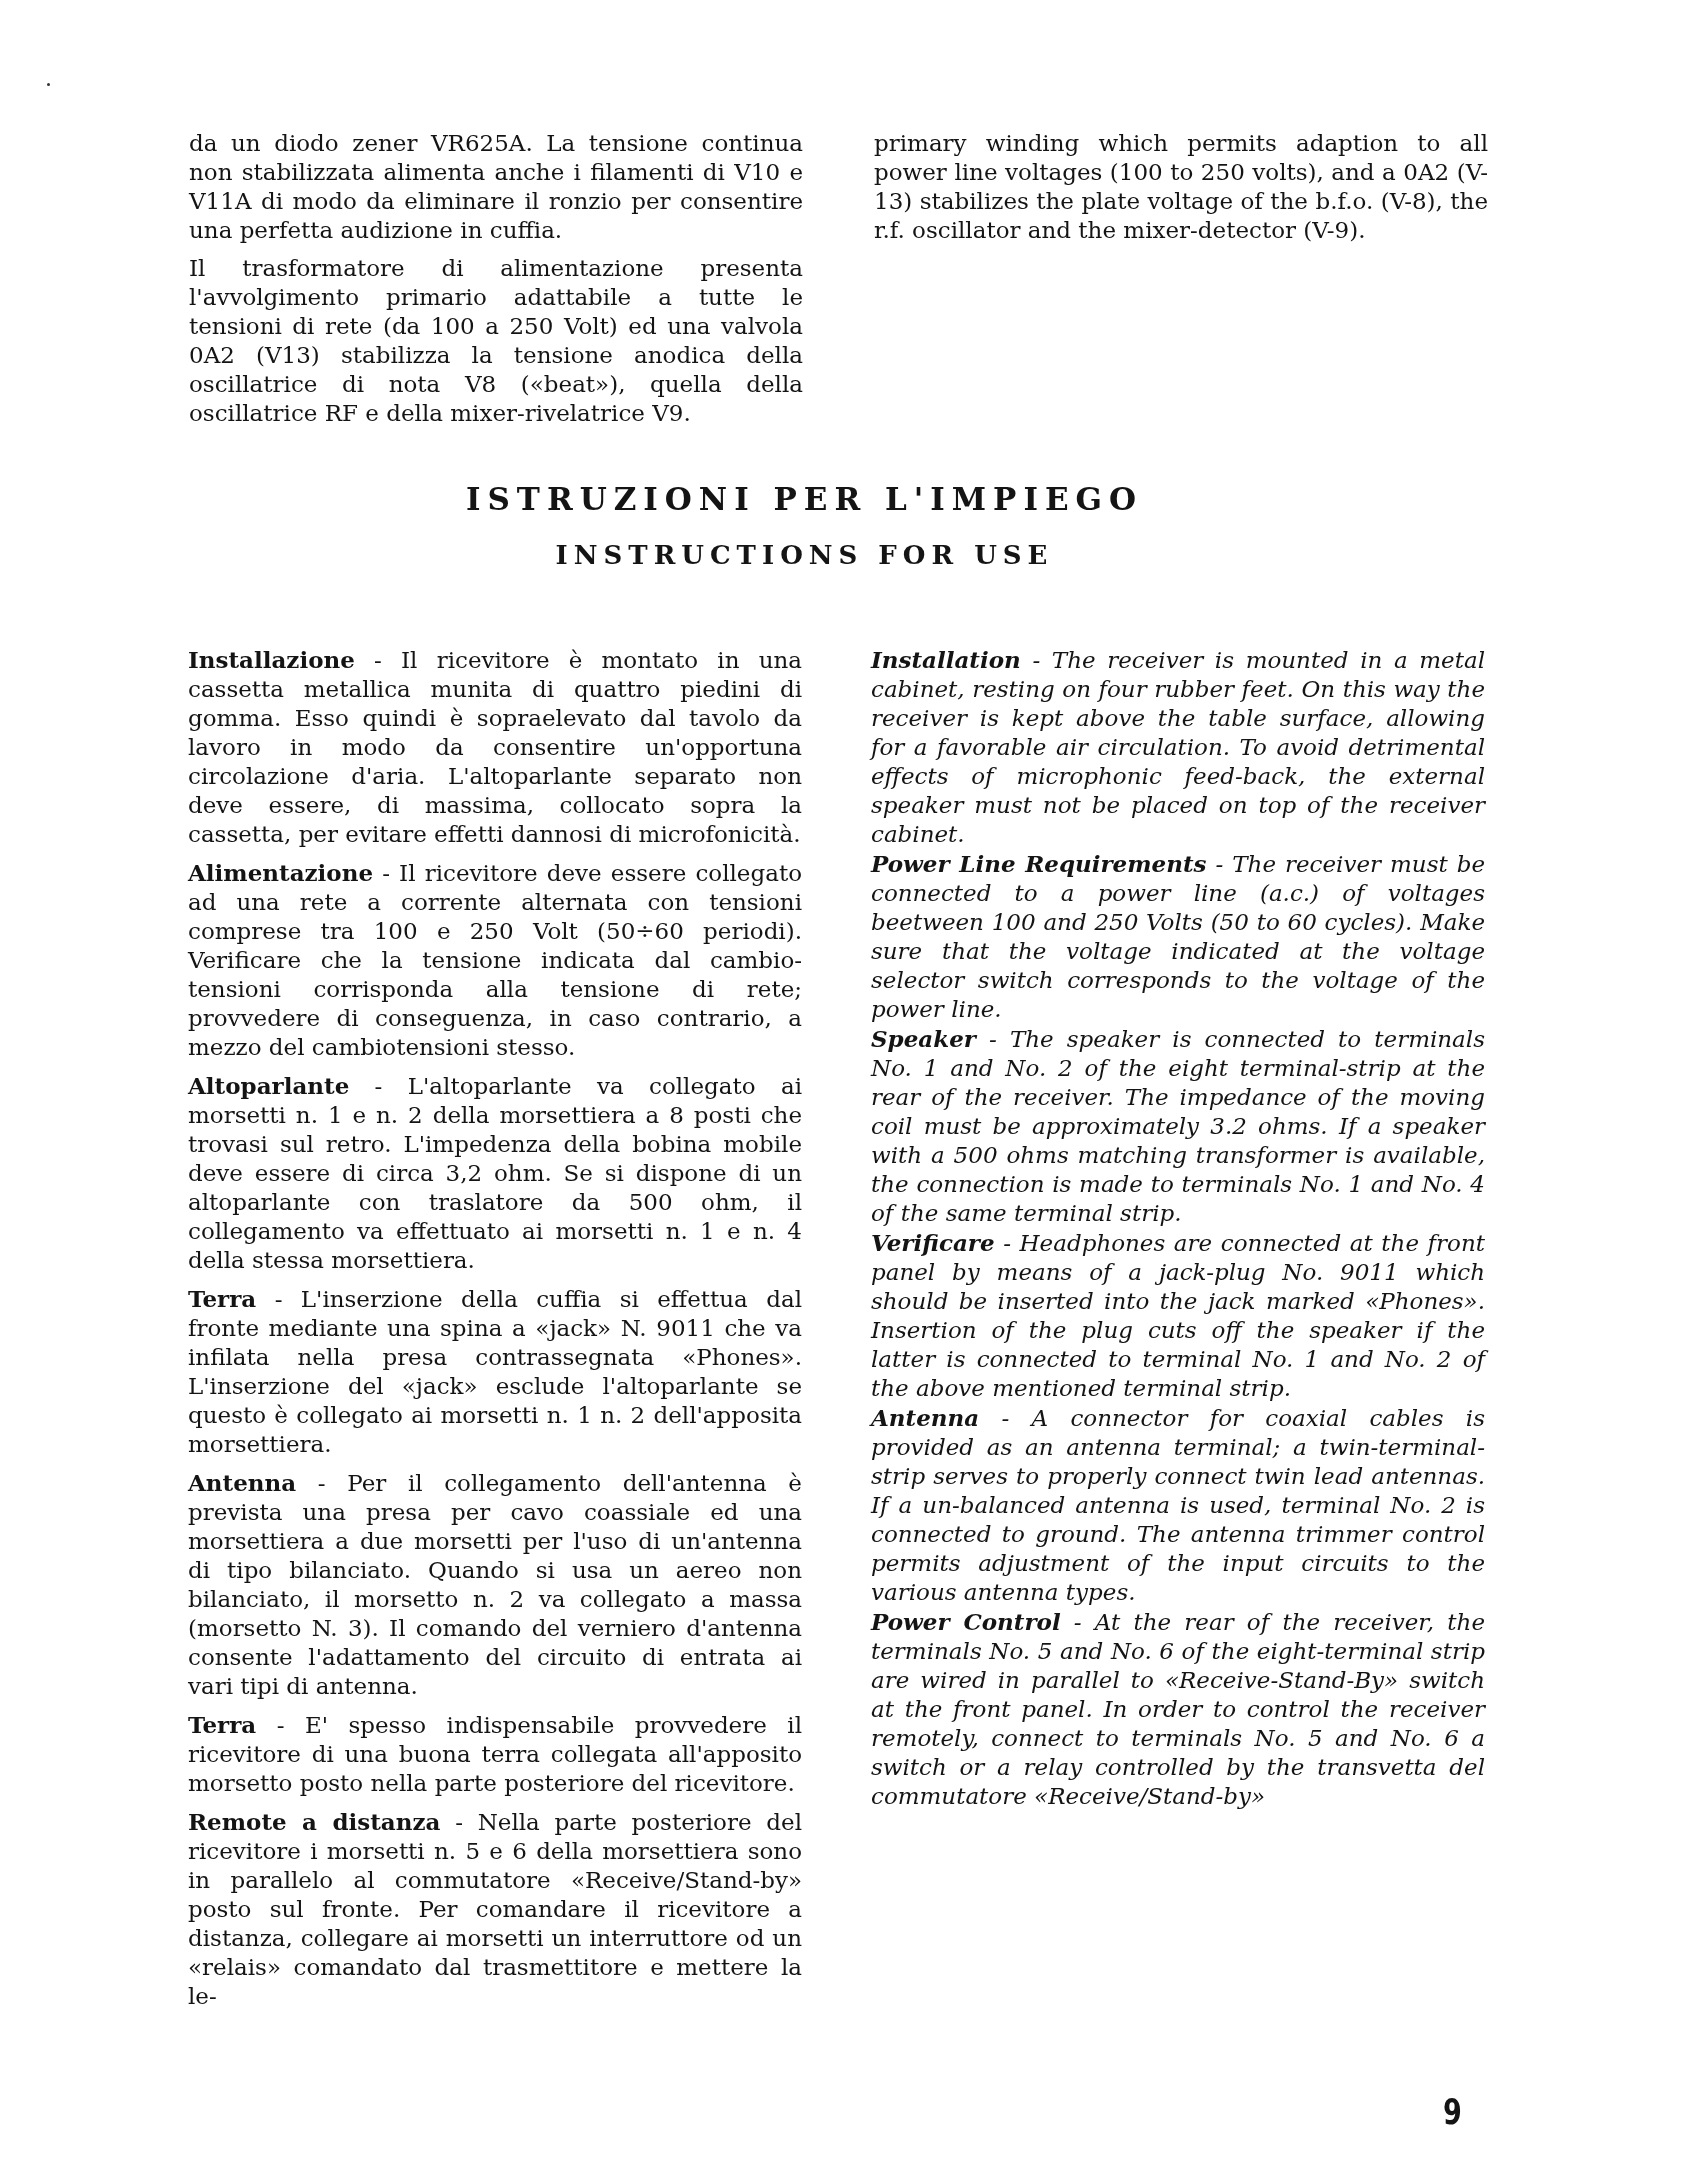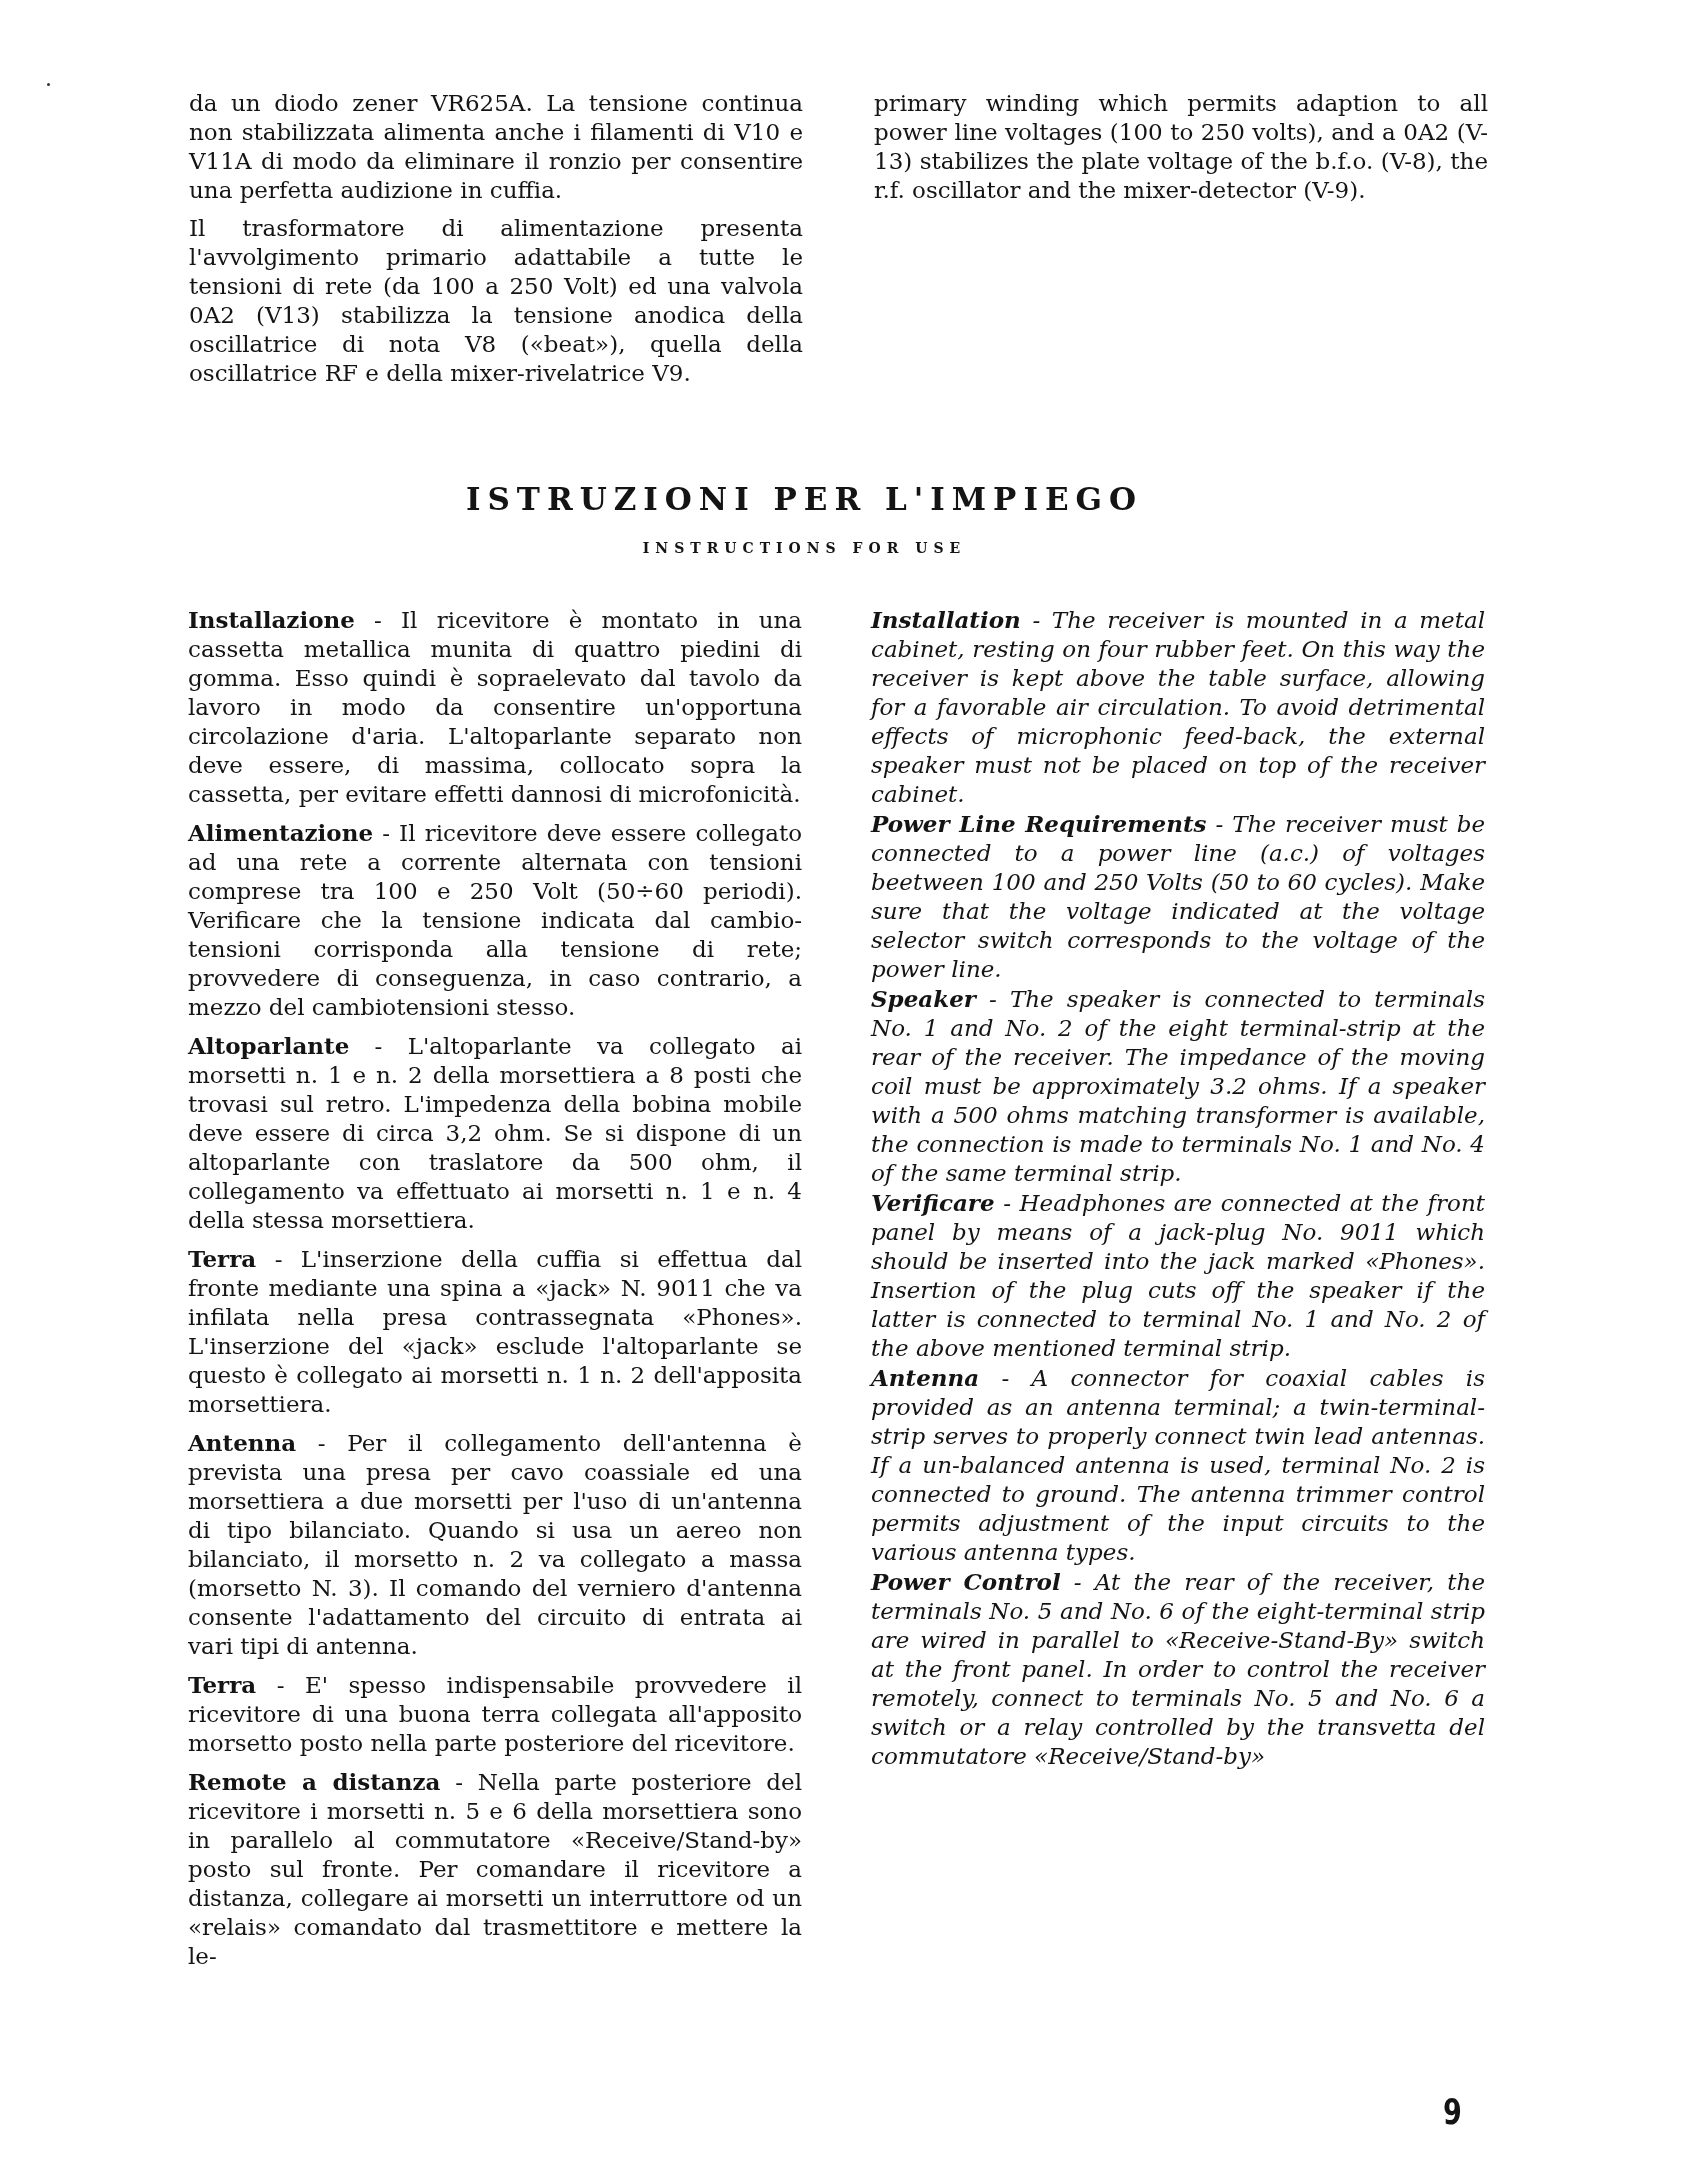--- a/index.html
+++ b/index.html
@@ -4,35 +4,35 @@
 <style>
   html, body { margin: 0; padding: 0; background: #ffffff; }
   body {
     width: 1683px; height: 2173px; position: relative; overflow: hidden;
     font-family: "DejaVu Serif", "Liberation Serif", serif;
     color: #141414;
   }
   .col {
     position: absolute; width: 614px;
     font-size: 23px; line-height: 29px;
-    text-align: justify; hyphens: manual;
+    text-align: justify; hyphens: manual; margin-top: 40px;
   }
   .col p { margin: 0 0 9px 0; }
   .col.tight p { margin: 0; }
   .col b { font-weight: bold; }
   #top-left { left: 189px; top: 89px; }
   #top-right { left: 874px; top: 89px; }
   #main-left { left: 188px; top: 605px; }
   #main-right { left: 871px; top: 605px; font-style: italic; }
   .heading {
     position: absolute; left: 0; width: 1609px; text-align: center;
     font-family: "DejaVu Serif", serif; font-weight: bold;
   }
   #title { top: 481px; font-size: 31px; letter-spacing: 7px; }
-  #subtitle { top: 540px; font-size: 14px; letter-spacing: 6px; }
+  #subtitle { top: 540px; font-size: 26px; letter-spacing: 6px; }
   #page-number {
     position: absolute; left: 1443px; top: 2091px;
     font-family: "DejaVu Sans", sans-serif; font-weight: bold;
     font-size: 36px; transform: scaleX(0.75); transform-origin: left;
   }
   .speck { position: absolute; left: 47px; top: 83px; width: 3px; height: 3px; background: #333; border-radius: 50%; }
 </style>
 </head>
 <body>
 

